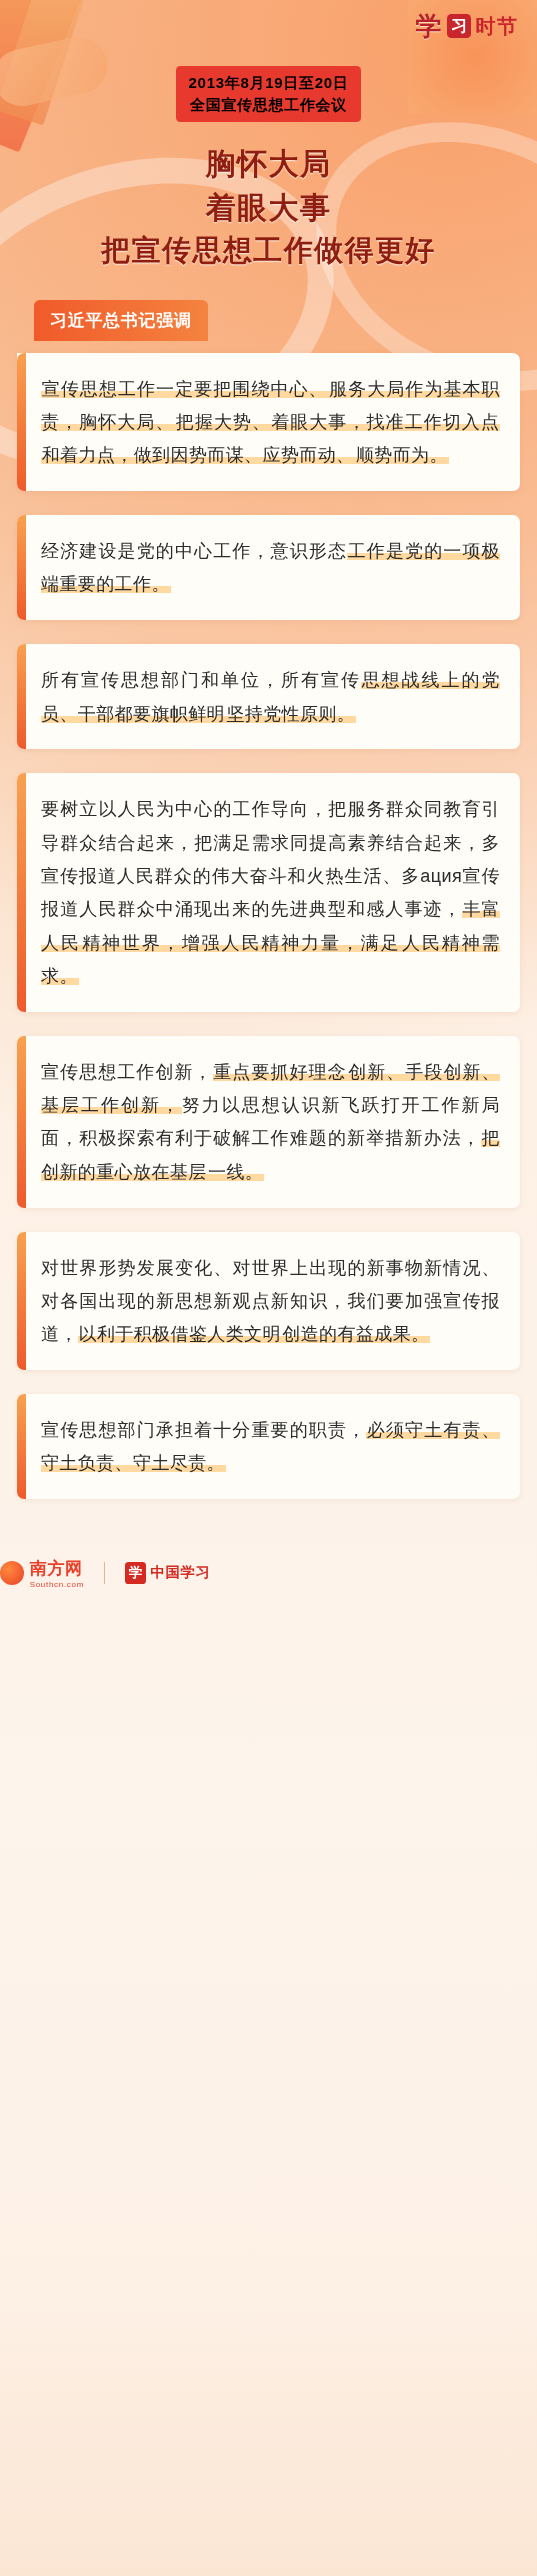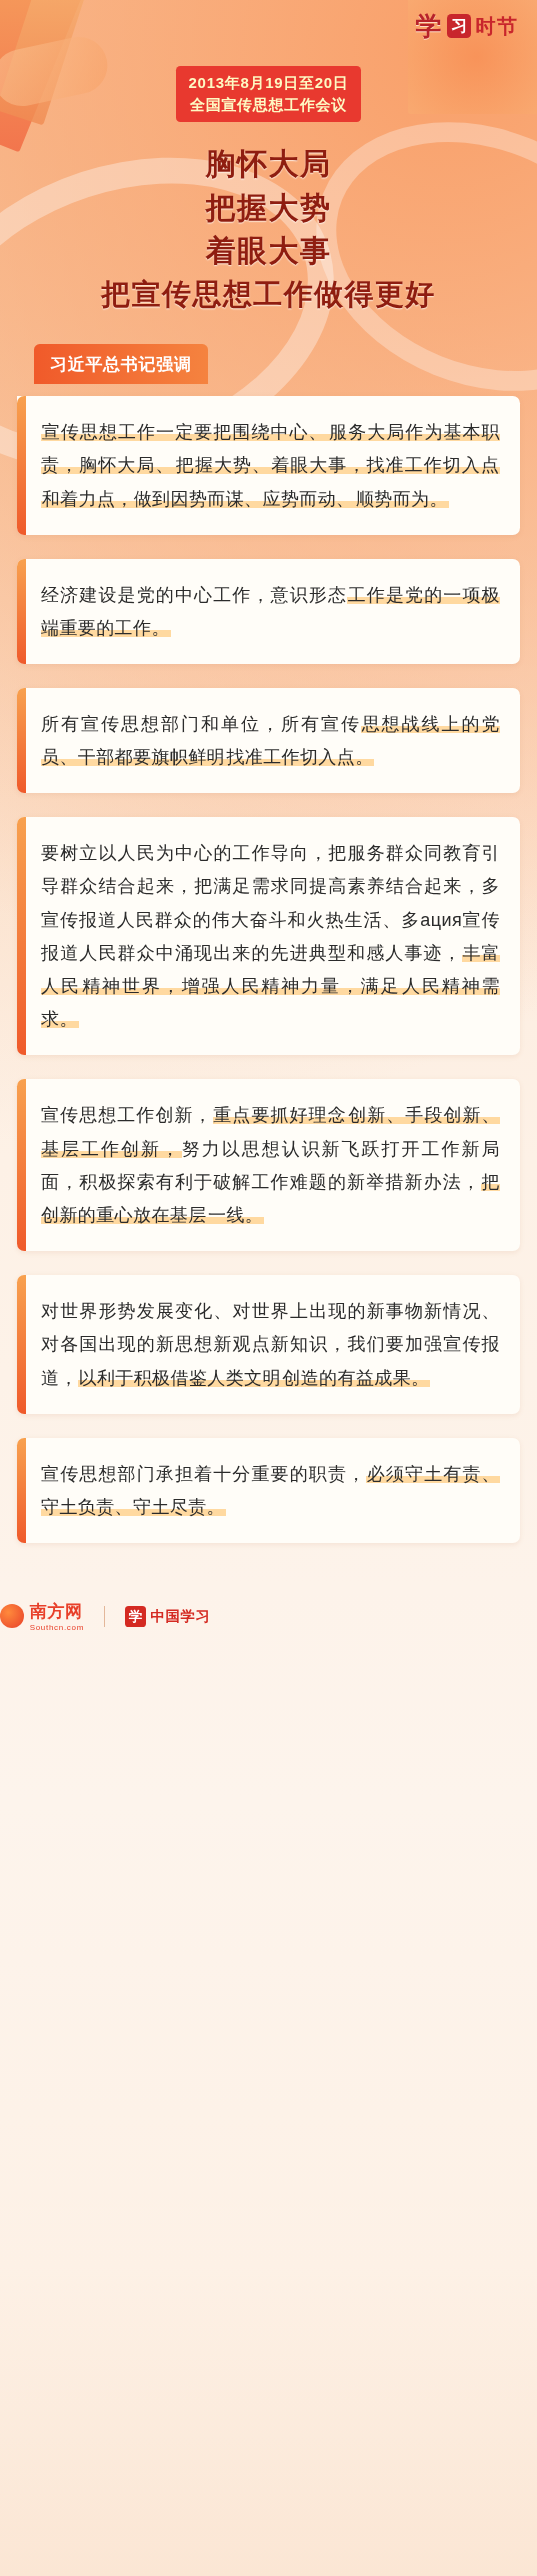--- a/index.html
+++ b/index.html
@@ -37,21 +37,21 @@
     text-shadow:0 0.7px 0 rgba(255,255,255,.6);
   }
   .brand .badge{
     display:inline-block;width:24px;height:24px;border-radius:4.3px;
     background:#c8262c;color:#fff;font-size:16px;line-height:24px;text-align:center;font-weight:bold;
   }
   .brand .sj{font-size:20px;font-weight:bold;color:#c8262c;letter-spacing:1.4px;}
 
   .header{position:relative;padding:66px 0 0 0;text-align:center;}
   .datebar{
-    display:inline-block;background:#e8392f;color:#fef9c3;border-radius:4.3px;
+    display:inline-block;background:#e8392f;color:#000000;border-radius:4.3px;
     padding:5.7px 13px;line-height:1.5;font-size:15px;font-weight:bold;letter-spacing:0.7px;
   }
   .datebar div{white-space:nowrap;}
 
   .title{
     margin-top:20px;text-align:center;color:#8f1d10;font-weight:bold;
     font-size:30px;line-height:1.45;letter-spacing:1.4px;
     text-shadow:0 1.4px 1.4px rgba(255,255,255,.75);
   }
   .title .ln{display:block;}
@@ -121,39 +121,38 @@
   </div>
 
   <div class="header">
     <div class="datebar">
       <div>2013年8月19日至20日</div>
       <div>全国宣传思想工作会议</div>
     </div>
 
     <div class="title">
       <span class="ln">胸怀大局</span>
-      <span class="ln">把握大势</span>
       <span class="ln">着眼大事</span>
       <span class="ln ln4">把宣传思想工作做得更好</span>
     </div>
   </div>
 
   <div class="speakwrap">
     <div class="speakerbar">习近平总书记强调</div>
   </div>
 
   <div class="cards">
     <div class="card first">
       <p><span class="hl">宣传思想工作一定要把围绕中心、</span><span class="hl">服务大局作为基本职责，胸怀大局、</span><span class="hl">把握大势、着眼大事，找准工作切入点</span><span class="hl">和着力点，做到因势而谋、应势而动、</span><span class="hl">顺势而为。</span></p>
     </div>
     <div class="card">
       <p>经济建设是党的中心工作，意识形态<span class="hl">工作是党的一项极端重要的工作。</span></p>
     </div>
     <div class="card">
-      <p>所有宣传思想部门和单位，所有宣传<span class="hl">思想战线上的党员、干部都要旗帜鲜明</span><span class="hl">找准工作切入点。</span></p>
+      <p>所有宣传思想部门和单位，所有宣传<span class="hl">思想战线上的党员、干部都要旗帜鲜明</span><span class="hl">坚持党性原则。</span></p>
     </div>
     <div class="card">
       <p>要树立以人民为中心的工作导向，把服务群众同教育引导群众结合起来，把满足需求同提高素养结合起来，多宣传报道人民群众的伟大奋斗和火热生活、多ация宣传报道人民群众中涌现出来的先进典型和感人事迹，<span class="hl">丰富人民</span><span class="hl">精神世界，增强人民精神力量，满足</span><span class="hl">人民精神需求。</span></p>
     </div>
     <div class="card">
       <p>宣传思想工作创新，<span class="hl">重点要抓好理念</span><span class="hl">创新、手段创新、基层工作创新，</span>努力以思想认识新飞跃打开工作新局面，积极探索有利于破解工作难题的新举措新办法，<span class="hl">把创新的重心放在基层</span><span class="hl">一线。</span></p>
     </div>
     <div class="card">
       <p>对世界形势发展变化、对世界上出现的新事物新情况、对各国出现的新思想新观点新知识，我们要加强宣传报道，<span class="hl">以利于积极借鉴人类文明</span><span class="hl">创造的有益成果。</span></p>
     </div>

